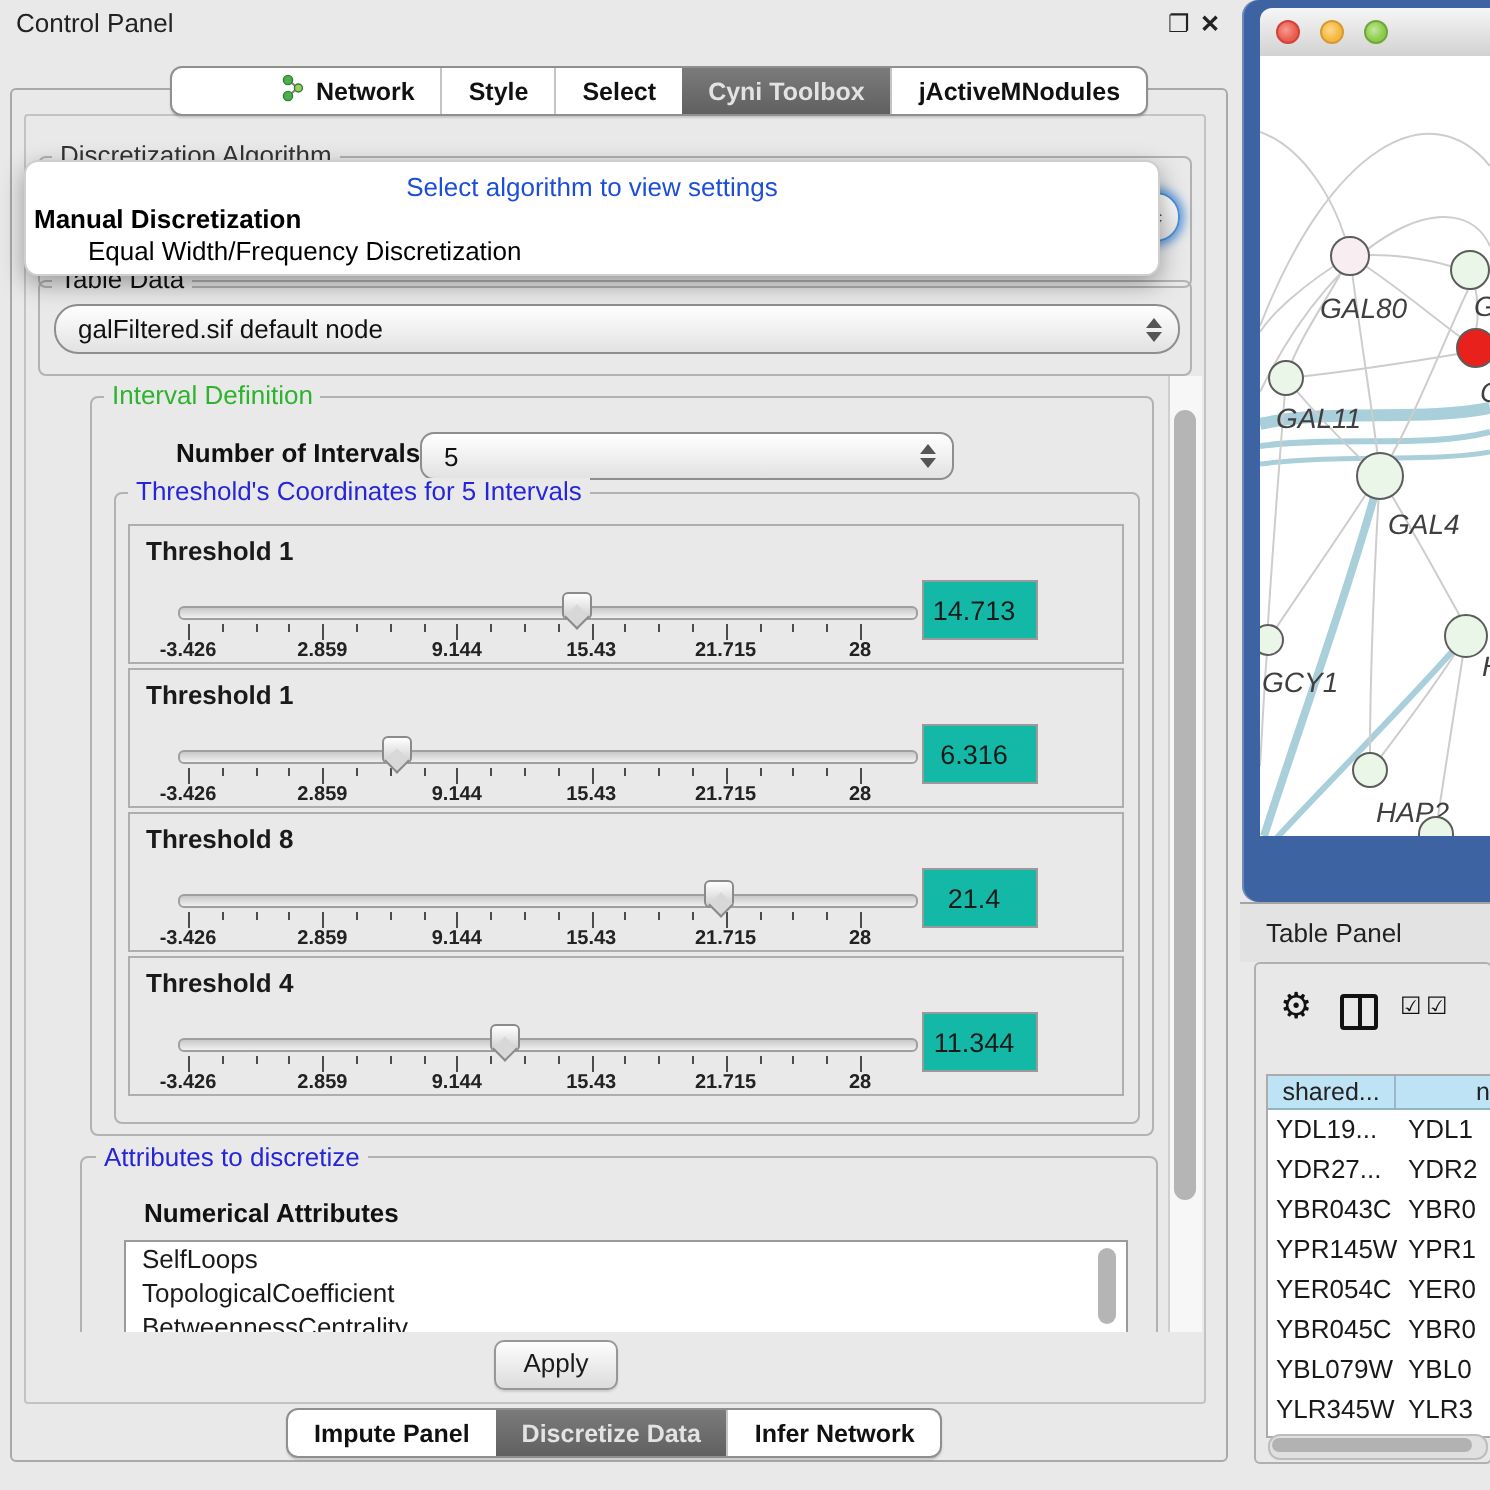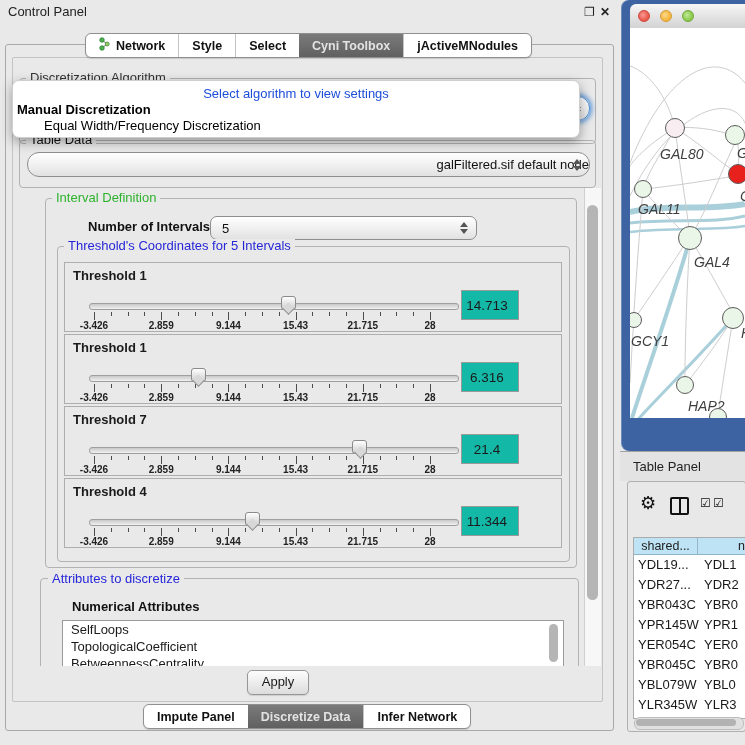--- a/index.html
+++ b/index.html
@@ -21,21 +21,21 @@
   .tab .ticon{margin-right:6px;display:inline-block;}
 
   .groupbox{border:1px solid #b2b2b2;border-radius:4px;}
   .group-title{font-size:13px;background:#e9e9e9;padding:0 4px;white-space:nowrap;line-height:13px;}
   .t-green{color:#2db32d;}
   .t-blue{color:#2626d8;}
   .t-dark{color:#333;}
 
   .combo{border:1px solid #8e8e8e;background:linear-gradient(#ffffff,#e2e2e2);
          font-size:13px;display:flex;align-items:center;box-sizing:border-box;}
-  .combo.pill{border-radius:12px;text-align:right;}
+  .combo.pill{border-radius:12px;}
   .combo.sq{border-radius:7px;}
   .combo .ctext{padding-left:11px;flex:1;color:#111;}
   .stepper{position:absolute;right:9px;top:50%;transform:translateY(-50%);width:7px;}
   .stepper i{display:block;width:0;height:0;border-left:4px solid transparent;border-right:4px solid transparent;}
   .stepper .up{border-bottom:5px solid #555;margin-bottom:2px;}
   .stepper .dn{border-top:5px solid #555;}
   .focusring{box-shadow:0 0 5px 2px rgba(72,140,216,.85);border-color:#4a8fd8;}
 
   .popup{left:12px;top:80px;width:566px;height:56px;background:#fff;border:1px solid #cfcfcf;border-radius:7px;
          box-shadow:0 4px 12px rgba(0,0,0,.35);z-index:40;}
@@ -109,21 +109,21 @@
 
 <div class="app">
 
   <span class="abs cp-title">Control Panel</span>
   <span class="abs winbtn" style="left:584px;">❐</span>
   <span class="abs winbtn" style="left:600px;font-weight:bold;">✕</span>
 
   <div class="abs outer-panel"></div>
   <div class="abs inner-panel"></div>
 
-  <div class="abs tabbar" style="left:85px;top:33px;z-index:20;">
+  <div class="abs tabbar" style="left:85px;top:33px;z-index:20;padding-left:42px;">
     <div class="tab">
       <span class="ticon">
         <svg width="11" height="14" viewBox="0 0 11 14">
           <line x1="3" y1="3" x2="8" y2="7" stroke="#7a7a7a" stroke-width="1"></line>
           <line x1="3" y1="11" x2="8" y2="7" stroke="#7a7a7a" stroke-width="1"></line>
           <circle cx="3" cy="3" r="2.3" fill="#4caf50" stroke="#2f7d33" stroke-width=".7"></circle>
           <circle cx="3" cy="11" r="2.3" fill="#4caf50" stroke="#2f7d33" stroke-width=".7"></circle>
           <circle cx="8.2" cy="7" r="2" fill="#9ccc65" stroke="#2f7d33" stroke-width=".7"></circle>
         </svg>
       </span>
@@ -254,21 +254,21 @@
           <span style="left: 67.2px;">2.859</span>
           <span style="left: 134.4px;">9.144</span>
           <span style="left: 201.6px;">15.43</span>
           <span style="left: 268.8px;">21.715</span>
           <span style="left: 336px;">28</span>
         </div>
       <div class="slider-thumb" style="left: 126.159px;"></div>
       <div class="th-value">6.316</div>
     </div>
     <div class="abs threshold-panel" style="top:348px;">
-      <div class="th-label">Threshold 7</div>
+      <div class="th-label">Threshold 8</div>
       <div class="slider-track"></div>
       <div class="tick-zone ticks">
           <i class="tick major" style="left: 0px;"></i>
           <i class="tick" style="left: 16.8px;"></i>
           <i class="tick" style="left: 33.6px;"></i>
           <i class="tick" style="left: 50.4px;"></i>
           <i class="tick major" style="left: 67.2px;"></i>
           <i class="tick" style="left: 84px;"></i>
           <i class="tick" style="left: 100.8px;"></i>
           <i class="tick" style="left: 117.6px;"></i>

